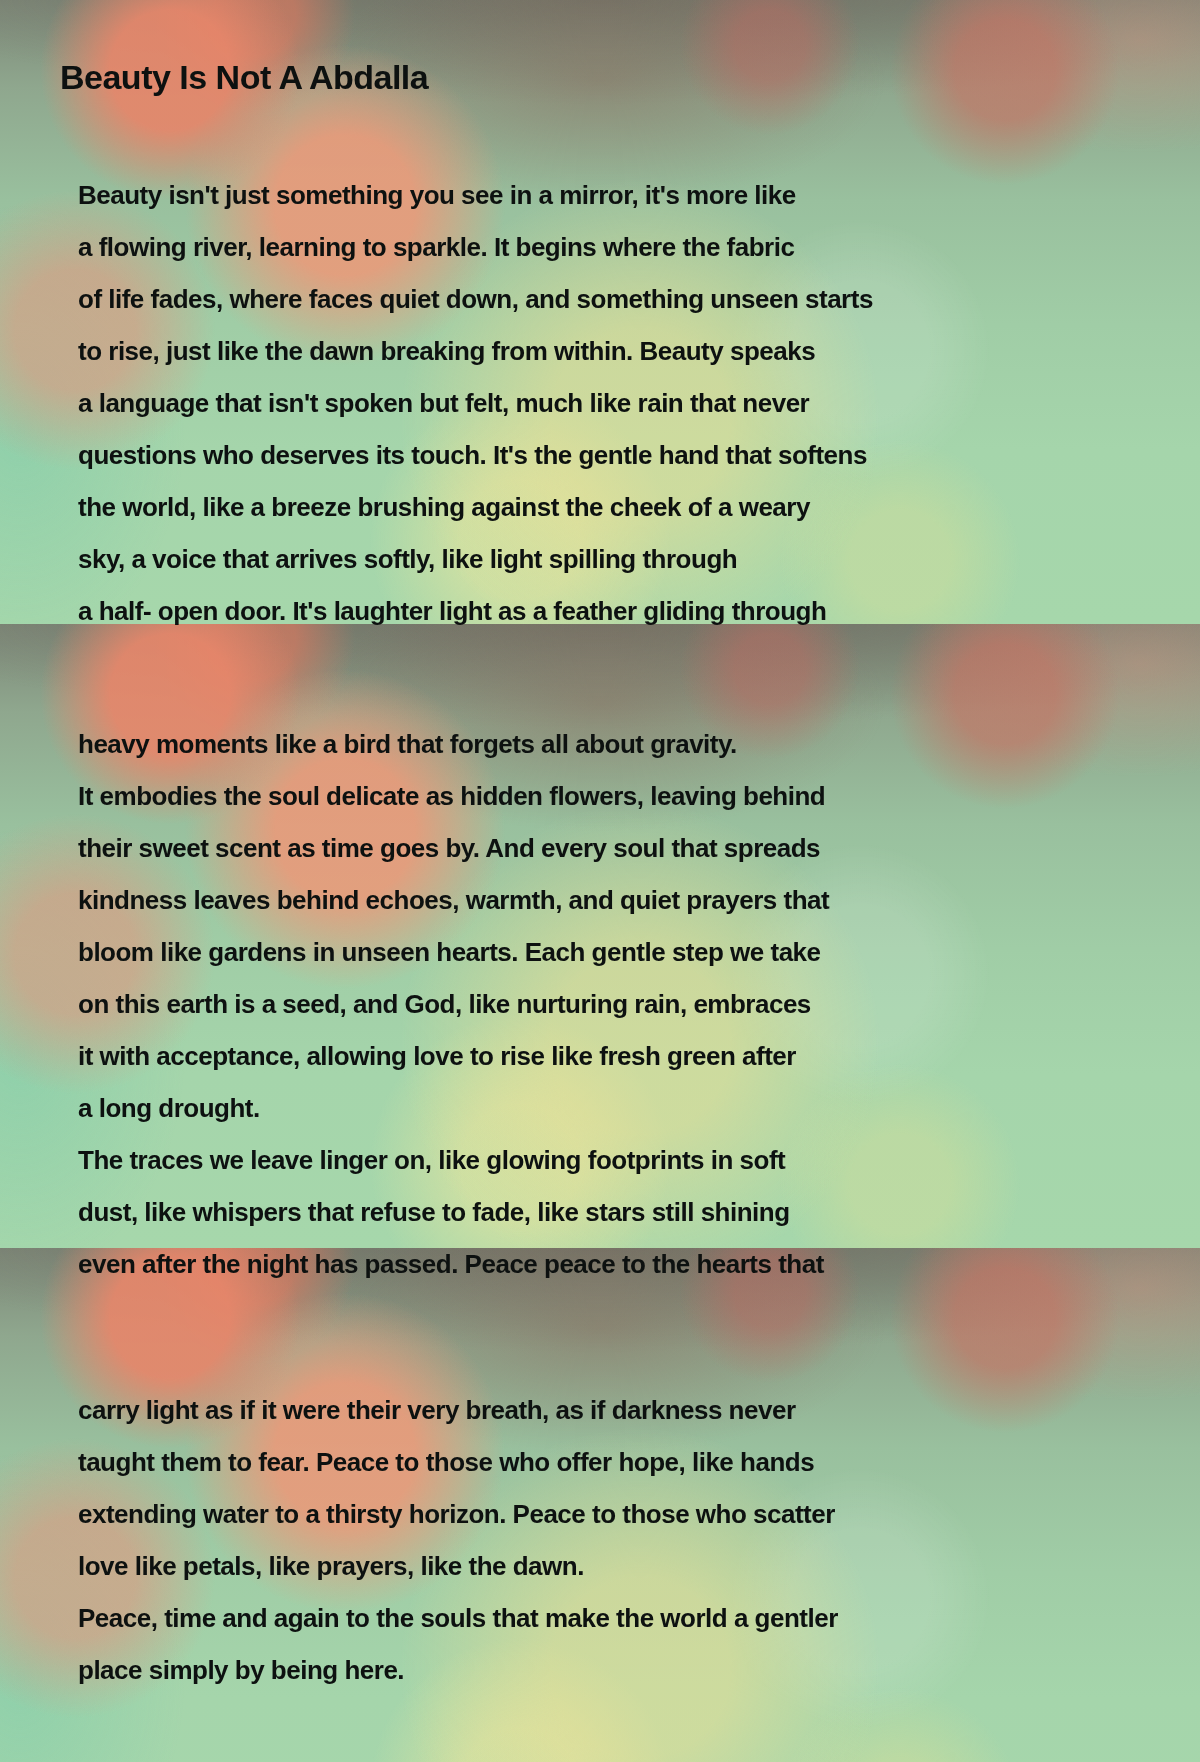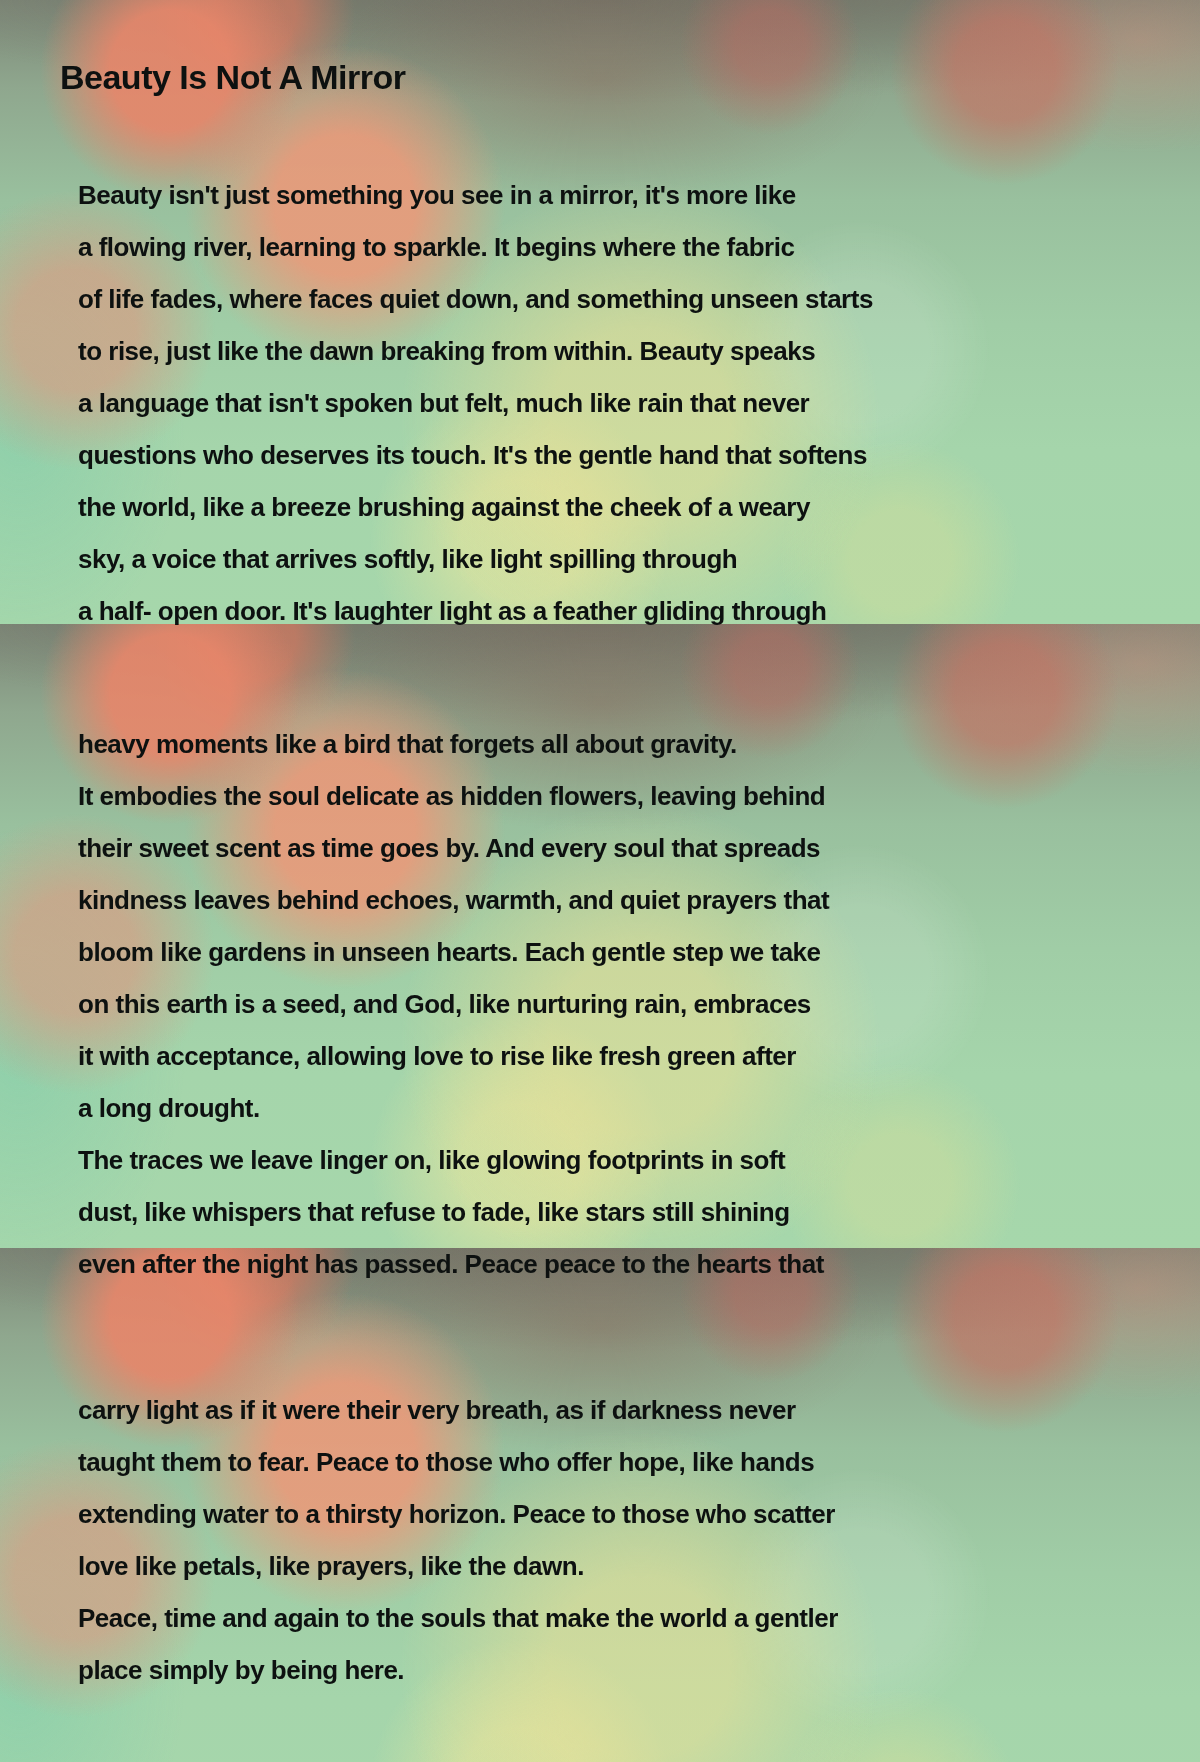--- a/index.html
+++ b/index.html
@@ -47,21 +47,21 @@
     position:absolute; left:76px; top:1657px;
     font-style:italic; font-weight:normal;
     font-size:38px; line-height:54px;
     letter-spacing:-0.5px; color:#1a211e; margin:0;
   }
 </style>
 </head>
 <body>
 
 <div class="page">
-  <h1 class="poem-title">Beauty Is Not A Mirror</h1>
+  <h1 class="poem-title">Beauty Is Not A Abdalla</h1>
 
   <p class="stanza stanza-1">Beauty isn't just something you see in a mirror, it's more like
 a flowing river, learning to sparkle. It begins where the fabric
 of life fades, where faces quiet down, and something unseen starts
 to rise, just like the dawn breaking from within. Beauty speaks
 a language that isn't spoken but felt, much like rain that never
 questions who deserves its touch. It's the gentle hand that softens
 the world, like a breeze brushing against the cheek of a weary
 sky, a voice that arrives softly, like light spilling through
 a half- open door. It's laughter light as a feather gliding through</p>

